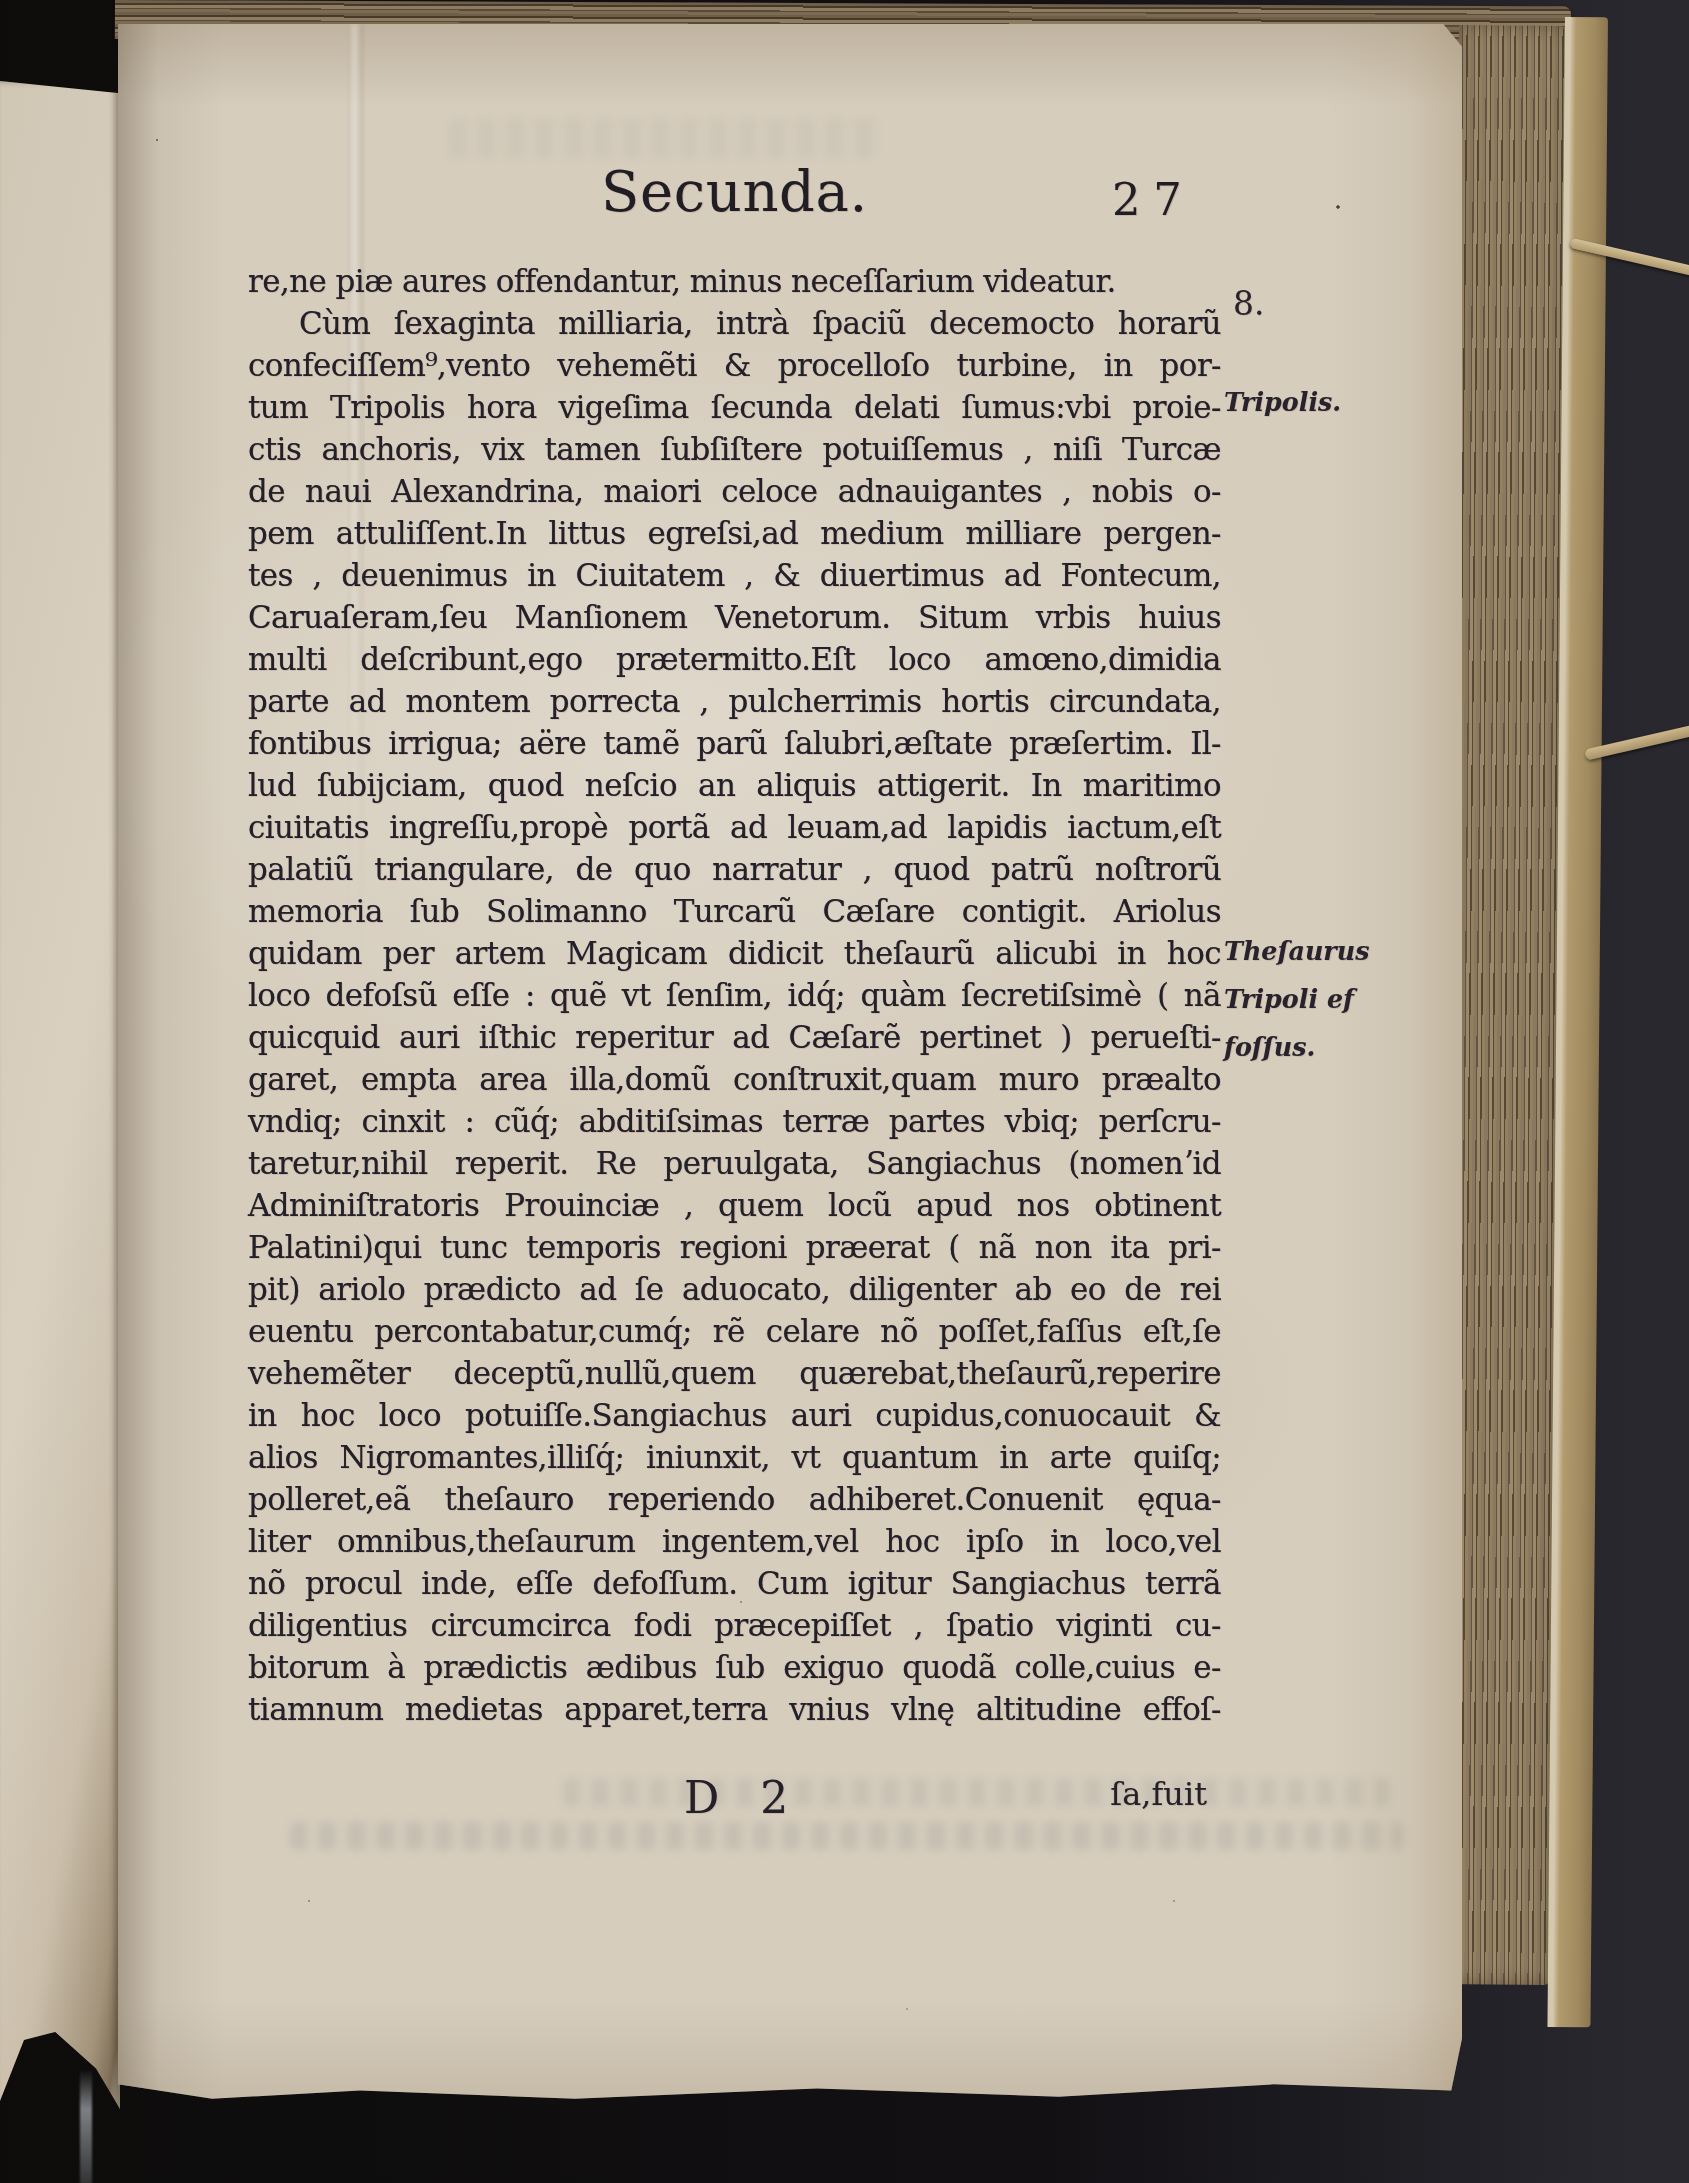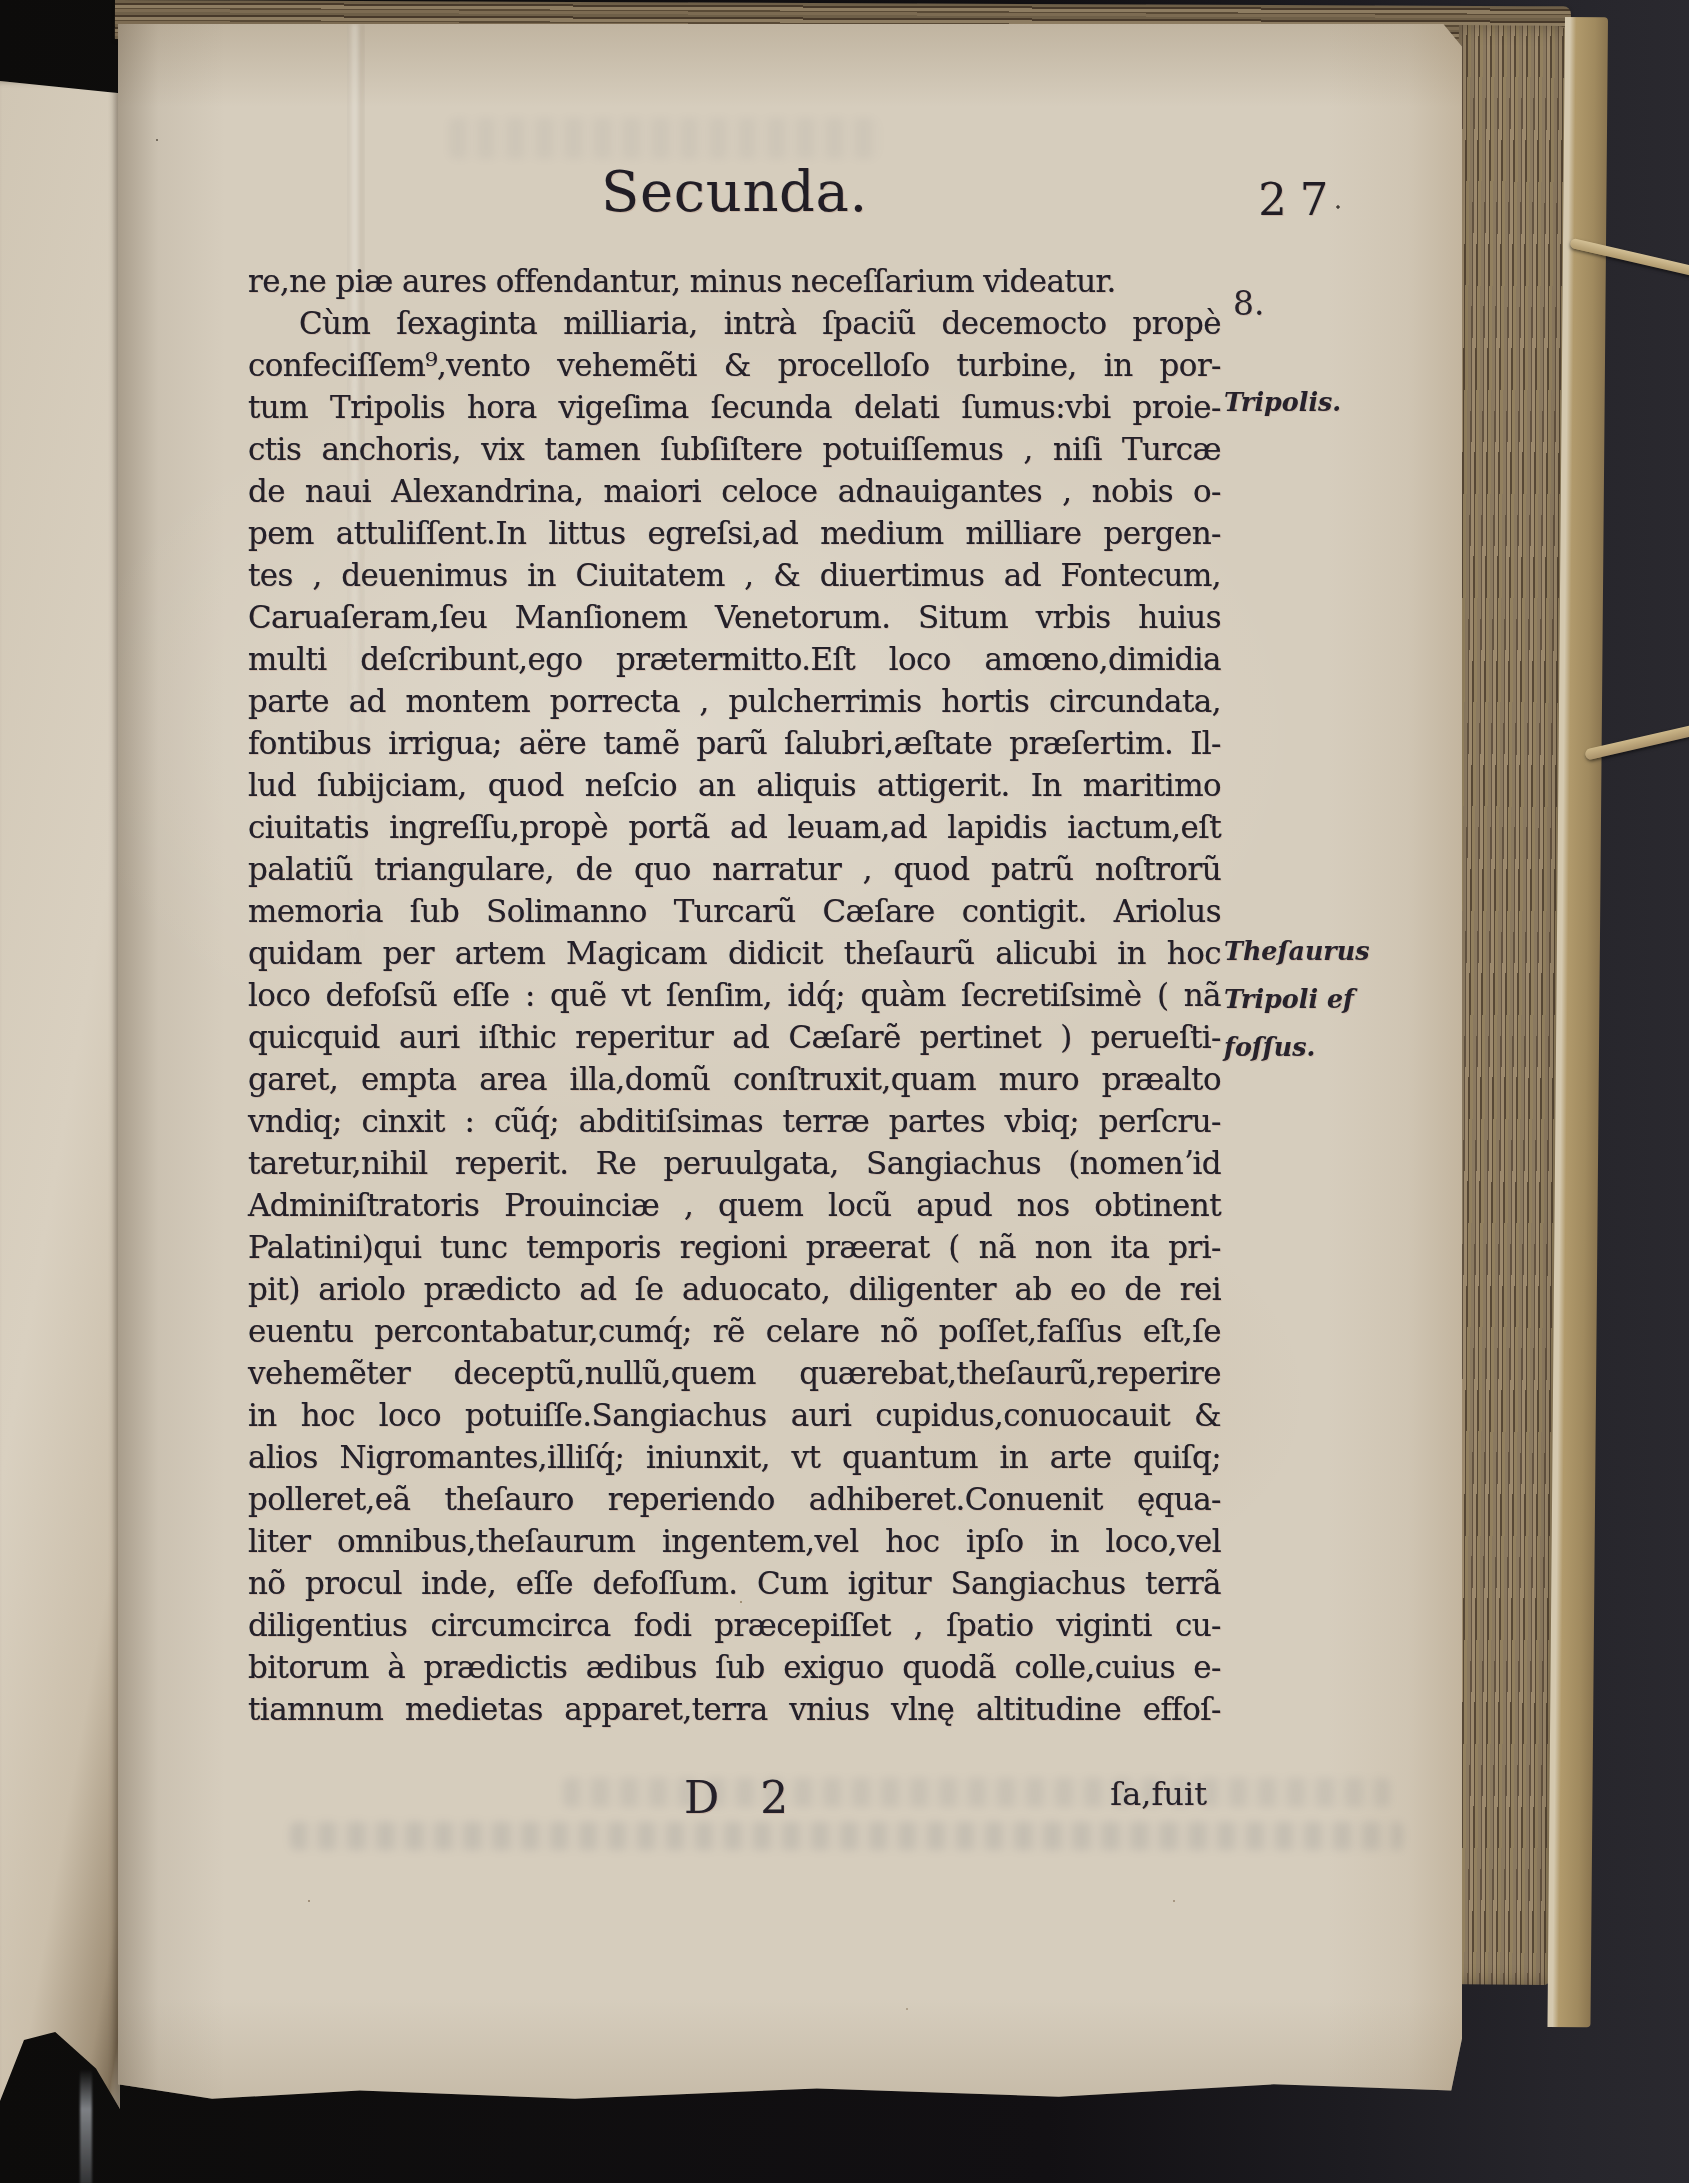--- a/index.html
+++ b/index.html
@@ -106,21 +106,20 @@
   .ink, .page { text-rendering: optimizeLegibility; }
   .header { position: absolute; left: 130px; top: 135px; width: 973px; height: 76px; }
   .section-title {
     text-align: center; font-size: 56px; letter-spacing: 0.6px; color: #211d25;
     text-shadow: 0.9px 0.8px 0.4px rgba(150,60,40,0.16), -0.6px -0.4px 0.4px rgba(60,110,130,0.16);
   }
   .page-number {
     position: absolute; left: 864px; top: 14px; width: 229px;
     font-size: 45px; letter-spacing: 12.7px; color: #211d25;
     text-shadow: 0.9px 0.8px 0.4px rgba(150,60,40,0.16), -0.6px -0.4px 0.4px rgba(60,110,130,0.16);
-    text-align: right;
   }
   .text-block {
     position: absolute; left: 130px; top: 236px; width: 973px;
     font-size: 31px; line-height: 42px; letter-spacing: -0.6px; color: #242029;
     text-shadow: 0.8px 0.7px 0.3px rgba(150,60,40,0.15), -0.6px -0.3px 0.3px rgba(60,110,130,0.15), 0 0 0.6px rgba(32,28,38,0.35);
   }
   .line { white-space: nowrap; text-align: justify; text-align-last: justify; }
   .line.no-justify { text-align-last: auto; }
   .line.indent { text-indent: 51px; }
   .sig-row {
@@ -159,21 +158,21 @@
     <div class="specks"></div>
 
     <div class="header">
       <div class="section-title">Secunda.</div>
       <div class="page-number">27</div>
     </div>
 
     <div class="text-block">
 
     <div class="line no-justify">re,ne piæ aures offendantur, minus neceſſarium videatur.</div>
-        <div class="line indent">Cùm ſexaginta milliaria, intrà ſpaciũ decemocto propè</div>
+        <div class="line indent">Cùm ſexaginta milliaria, intrà ſpaciũ decemocto horarũ</div>
         <div class="line">confeciſſem⁹,vento vehemẽti &amp; procelloſo turbine, in por-</div>
         <div class="line">tum Tripolis hora vigeſima ſecunda delati ſumus:vbi proie-</div>
         <div class="line">ctis anchoris, vix tamen ſubſiſtere potuiſſemus , niſi Turcæ</div>
         <div class="line">de naui Alexandrina, maiori celoce adnauigantes , nobis o-</div>
         <div class="line">pem attuliſſent.In littus egreſsi,ad medium milliare pergen-</div>
         <div class="line">tes , deuenimus in Ciuitatem , &amp; diuertimus ad Fontecum,</div>
         <div class="line">Caruaſeram,ſeu Manſionem Venetorum. Situm vrbis huius</div>
         <div class="line">multi deſcribunt,ego prætermitto.Eſt loco amœno,dimidia</div>
         <div class="line">parte ad montem porrecta , pulcherrimis hortis circundata,</div>
         <div class="line">fontibus irrigua; aëre tamẽ parũ ſalubri,æſtate præſertim. Il-</div>

